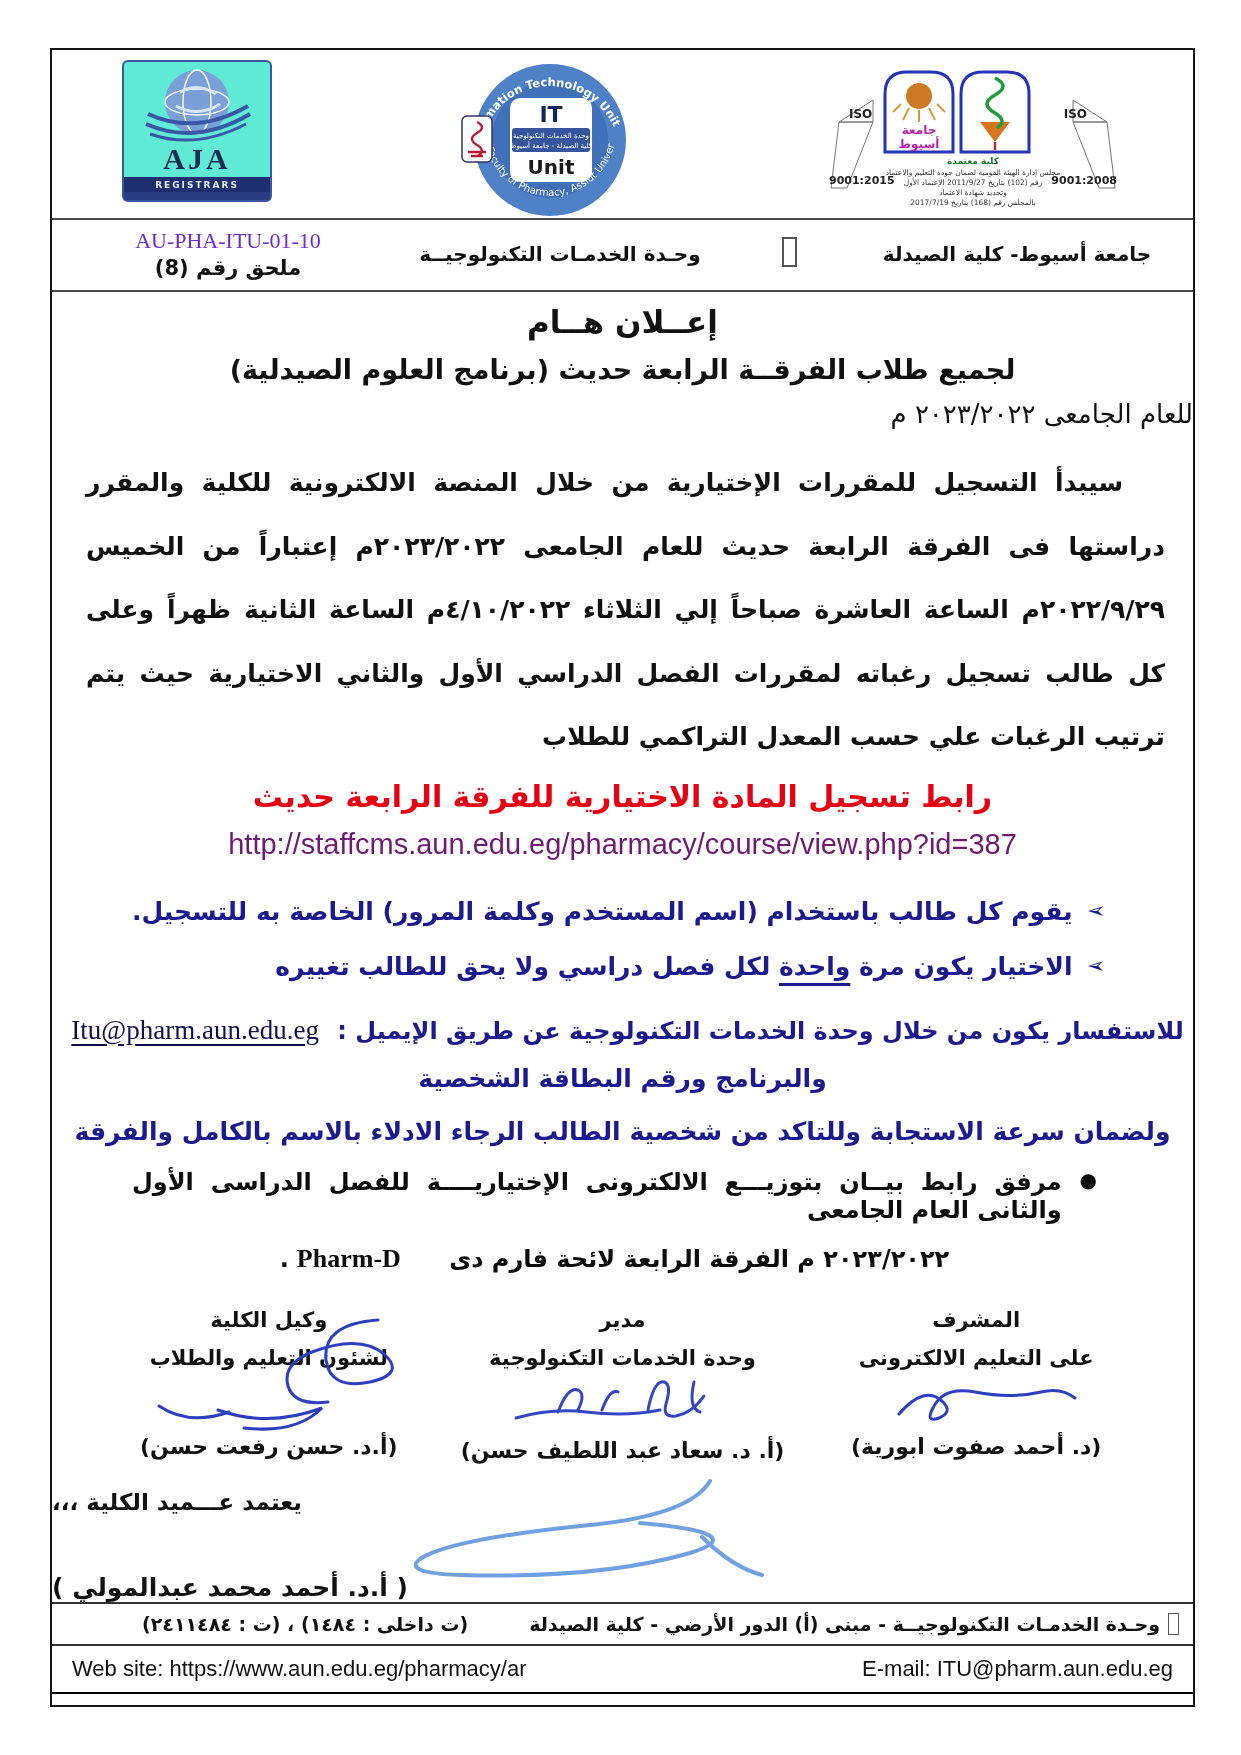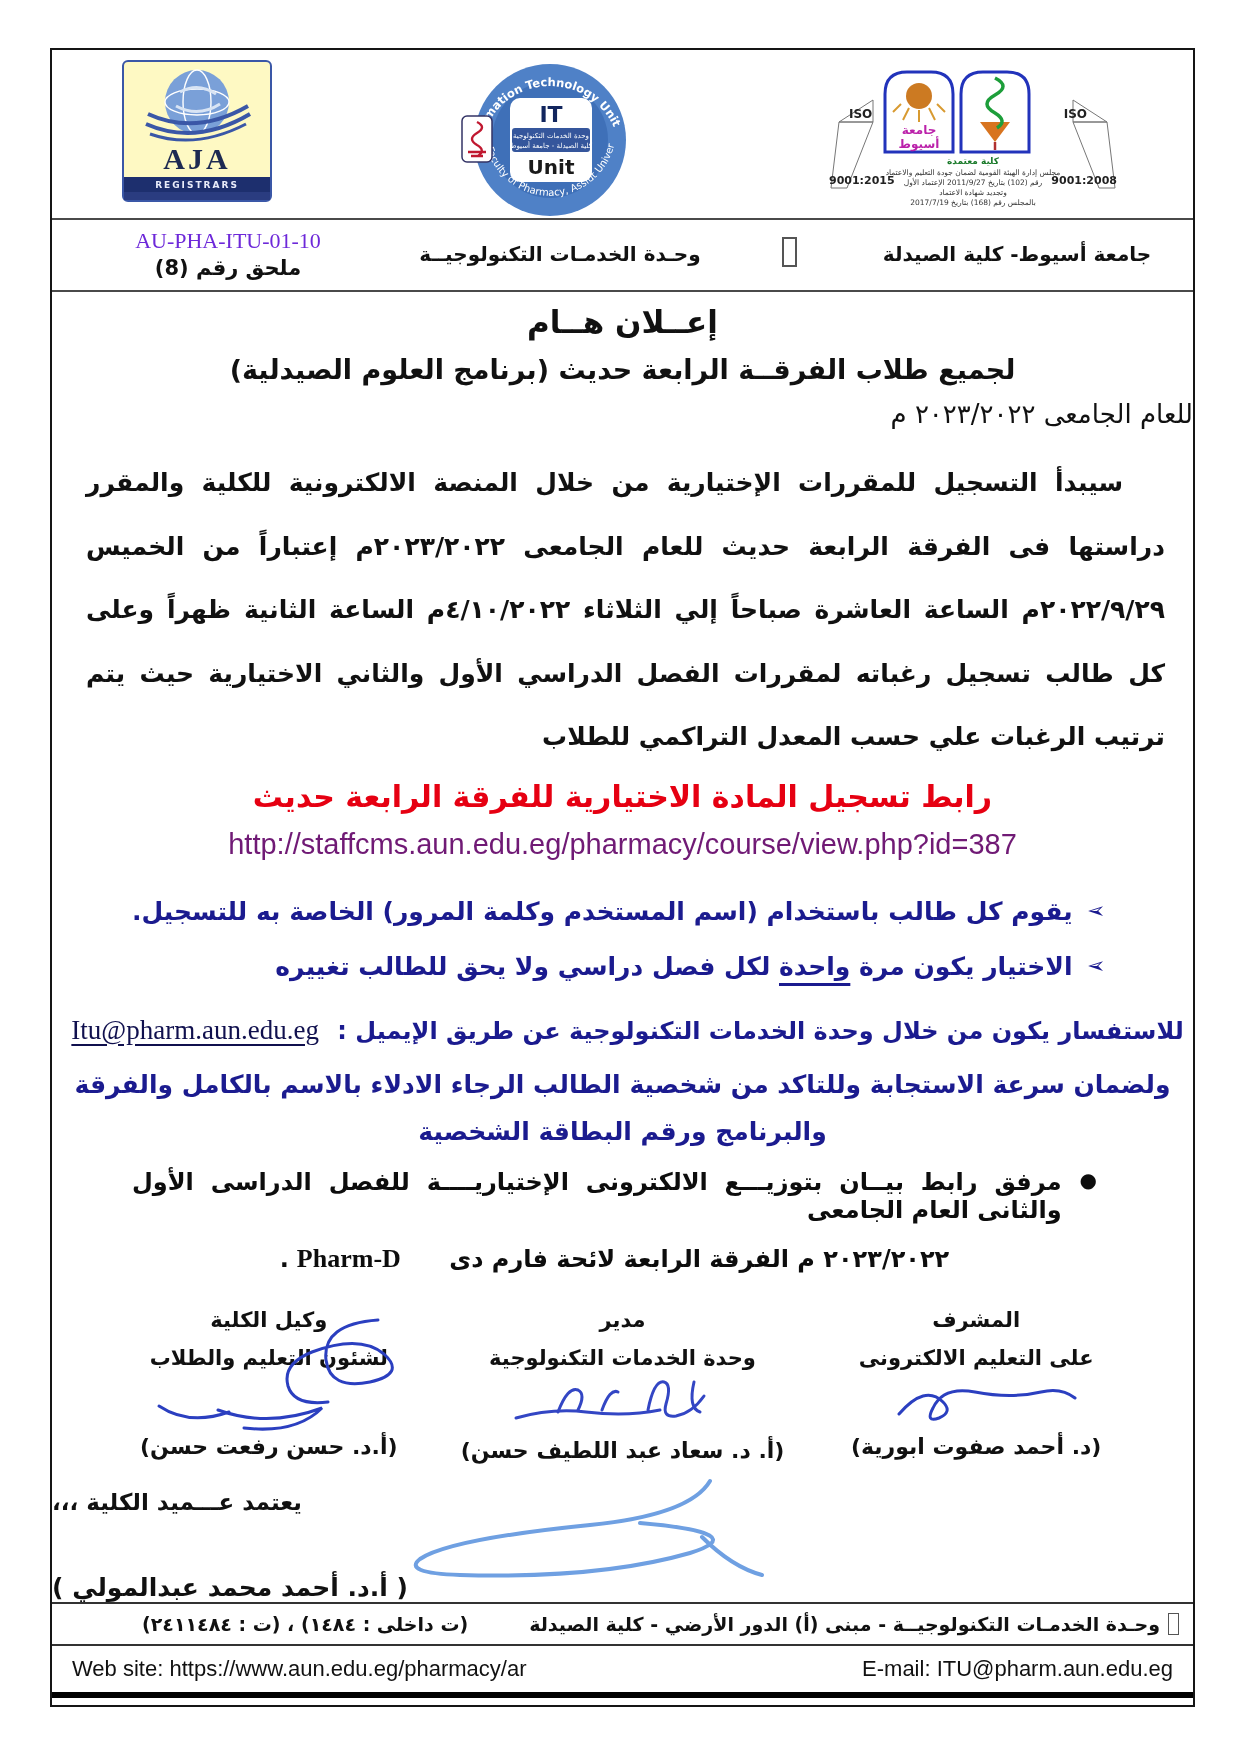--- a/index.html
+++ b/index.html
@@ -4,21 +4,21 @@
 <style>
   * { box-sizing: border-box; margin: 0; padding: 0; }
   body { width: 1241px; height: 1755px; background: #ffffff; position: relative;
          font-family: "DejaVu Sans", sans-serif; color: #111; }
   .frame { position: absolute; left: 50px; top: 48px; width: 1145px; height: 1659px;
            border: 2px solid #151515; display: flex; flex-direction: column; overflow: hidden; background:#fff; }
 
   
   .logos-row { display: flex; justify-content: space-between; align-items: flex-start;
                padding: 10px 60px 0 70px; height: 162px; }
-  .aja-logo { width: 150px; border: 2px solid #3a57a7; border-radius: 6px; background: #fef9c3;
+  .aja-logo { width: 150px; border: 2px solid #3a57a7; border-radius: 6px; background: #5eead4;
               display: flex; flex-direction: column; align-items: center; padding-top: 4px; }
   .aja-word { font-family: "Liberation Serif", serif; font-size: 30px; font-weight: bold; color: #1d2a52; letter-spacing: 3px; line-height: 1; }
   .aja-band { width: 100%; background: #1d2f6e; color: #e8ecfa; text-align: center; font-size: 9px;
               letter-spacing: 2px; padding: 3px 0 2px; font-weight: bold; margin-top: 3px; }
   .aja-sub  { width: 100%; background: #2a3c80; height: 8px; }
 
   .iso-wrap { width: 320px; }
 
   
   .band { border-top: 2px solid #4a4a4a; border-bottom: 2px solid #4a4a4a; margin-top: 6px;
@@ -72,21 +72,21 @@
   .dean-line { font-size: 23px; font-weight: bold; direction: rtl; }
   .dean-name { font-size: 25px; font-weight: bold; margin-top: 58px; direction: rtl; }
   .dean-sig { position: absolute; left: 290px; top: -22px; pointer-events: none; }
 
   
   .footer { margin-top: auto; border-top: 2px solid #333; }
   .f-row1 { direction: rtl; display: flex; justify-content: space-between; align-items: center;
             padding: 9px 14px 9px 90px; font-size: 19px; font-weight: bold; border-bottom: 2px solid #333; }
   .f-addr { display: flex; align-items: center; gap: 8px; }
   .f-row2 { display: flex; justify-content: space-between; padding: 10px 20px;
-            font-family: "Liberation Sans", sans-serif; font-size: 22px; border-bottom: 6px solid #000000; }
+            font-family: "Liberation Sans", sans-serif; font-size: 22px; border-bottom: 2px solid #000000; }
   .f-row3 { text-align: center; padding: 8px 10px 10px; font-size: 18px; }
   .f-iso-en { font-family: "Liberation Serif", serif; }
   .f-iso-en .it { font-style: italic; }
   .f-iso-ar { font-weight: bold; padding-right: 6px; }
 
   .blue { color: #1b1b8f; }
   .red  { color: #e60012; }
   svg text { font-family: "DejaVu Sans", sans-serif; }
 </style>
 </head>
@@ -202,22 +202,22 @@
       <span class="arrow-bullet">➢</span>
       <span><span>الاختيار يكون مرة </span><span class="u-word">واحدة</span><span> لكل فصل دراسي ولا يحق للطالب تغييره</span></span>
     </div>
   </div>
 
   <div class="inquiry-line blue">
     <span>للاستفسار يكون من خلال وحدة الخدمات التكنولوجية عن طريق  الإيميل :</span>
     <span class="inquiry-email" dir="ltr">Itu@pharm.aun.edu.eg</span>
   </div>
 
+  <div class="response-line blue" style="margin-top:18px;">والبرنامج ورقم البطاقة الشخصية</div>
   <div class="response-line blue">ولضمان سرعة الاستجابة وللتاكد من شخصية الطالب الرجاء  الادلاء بالاسم بالكامل والفرقة</div>
-  <div class="response-line blue" style="margin-top:18px;">والبرنامج ورقم البطاقة الشخصية</div>
 
   <div class="attach-block">
     <div class="attach-line1">
       <span class="dot-bullet">●</span>
       <span>مرفق رابط بيــان بتوزيـــع الالكترونى الإختياريــــة  للفصل الدراسى الأول والثانى العام الجامعى</span>
     </div>
     <div class="attach-line2">
       <span>٢٠٢٣/٢٠٢٢ م الفرقة الرابعة لائحة فارم دى</span>
       <span class="pharm-d">Pharm-D</span><span>.</span>
     </div>

